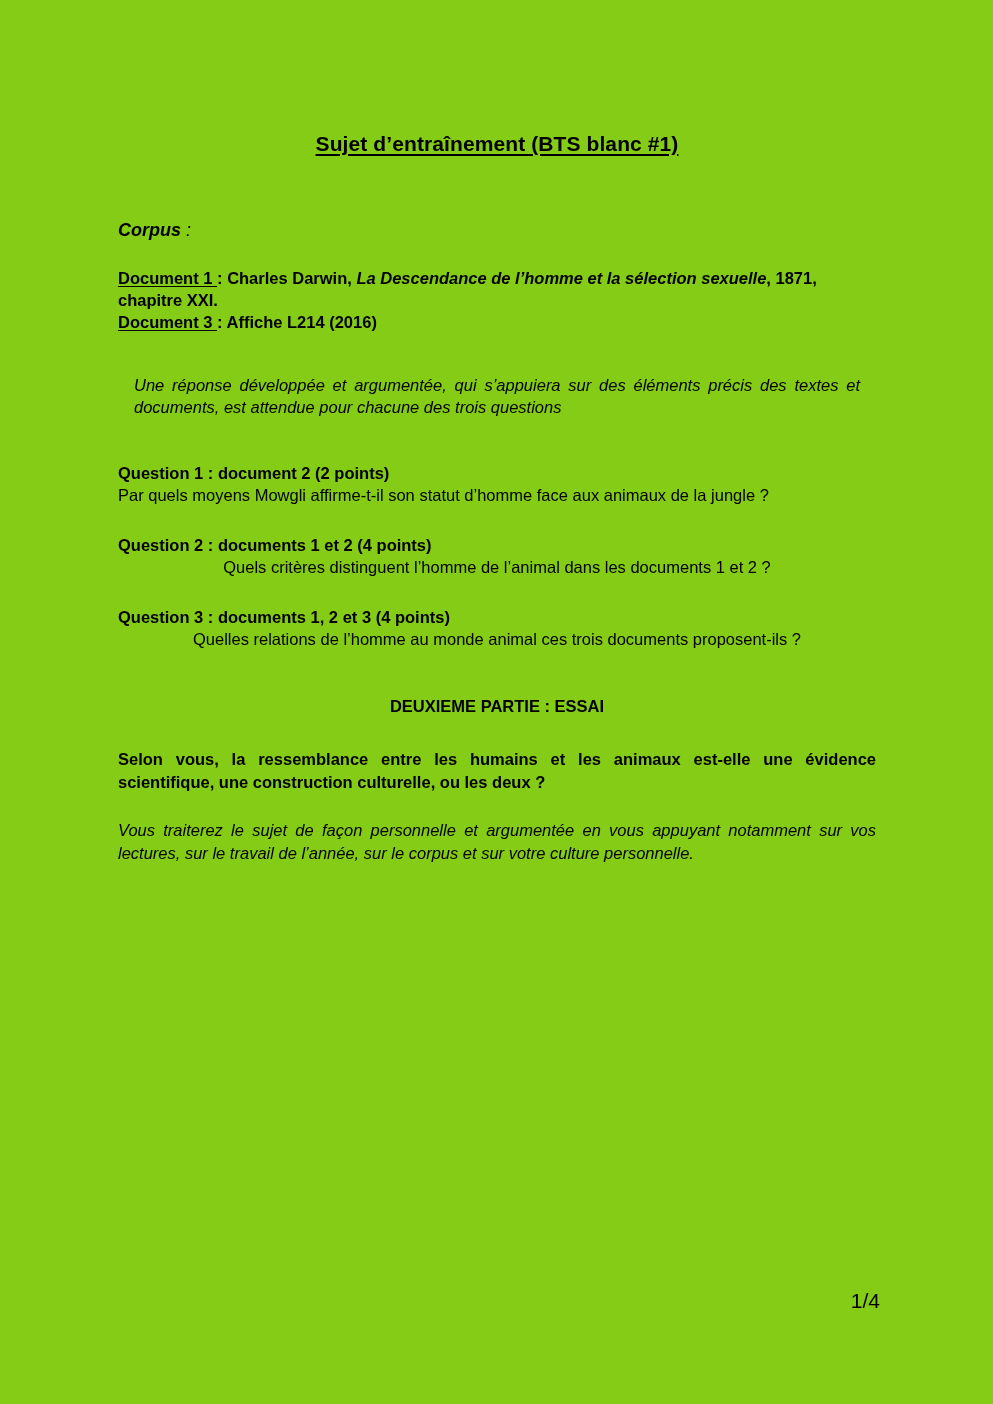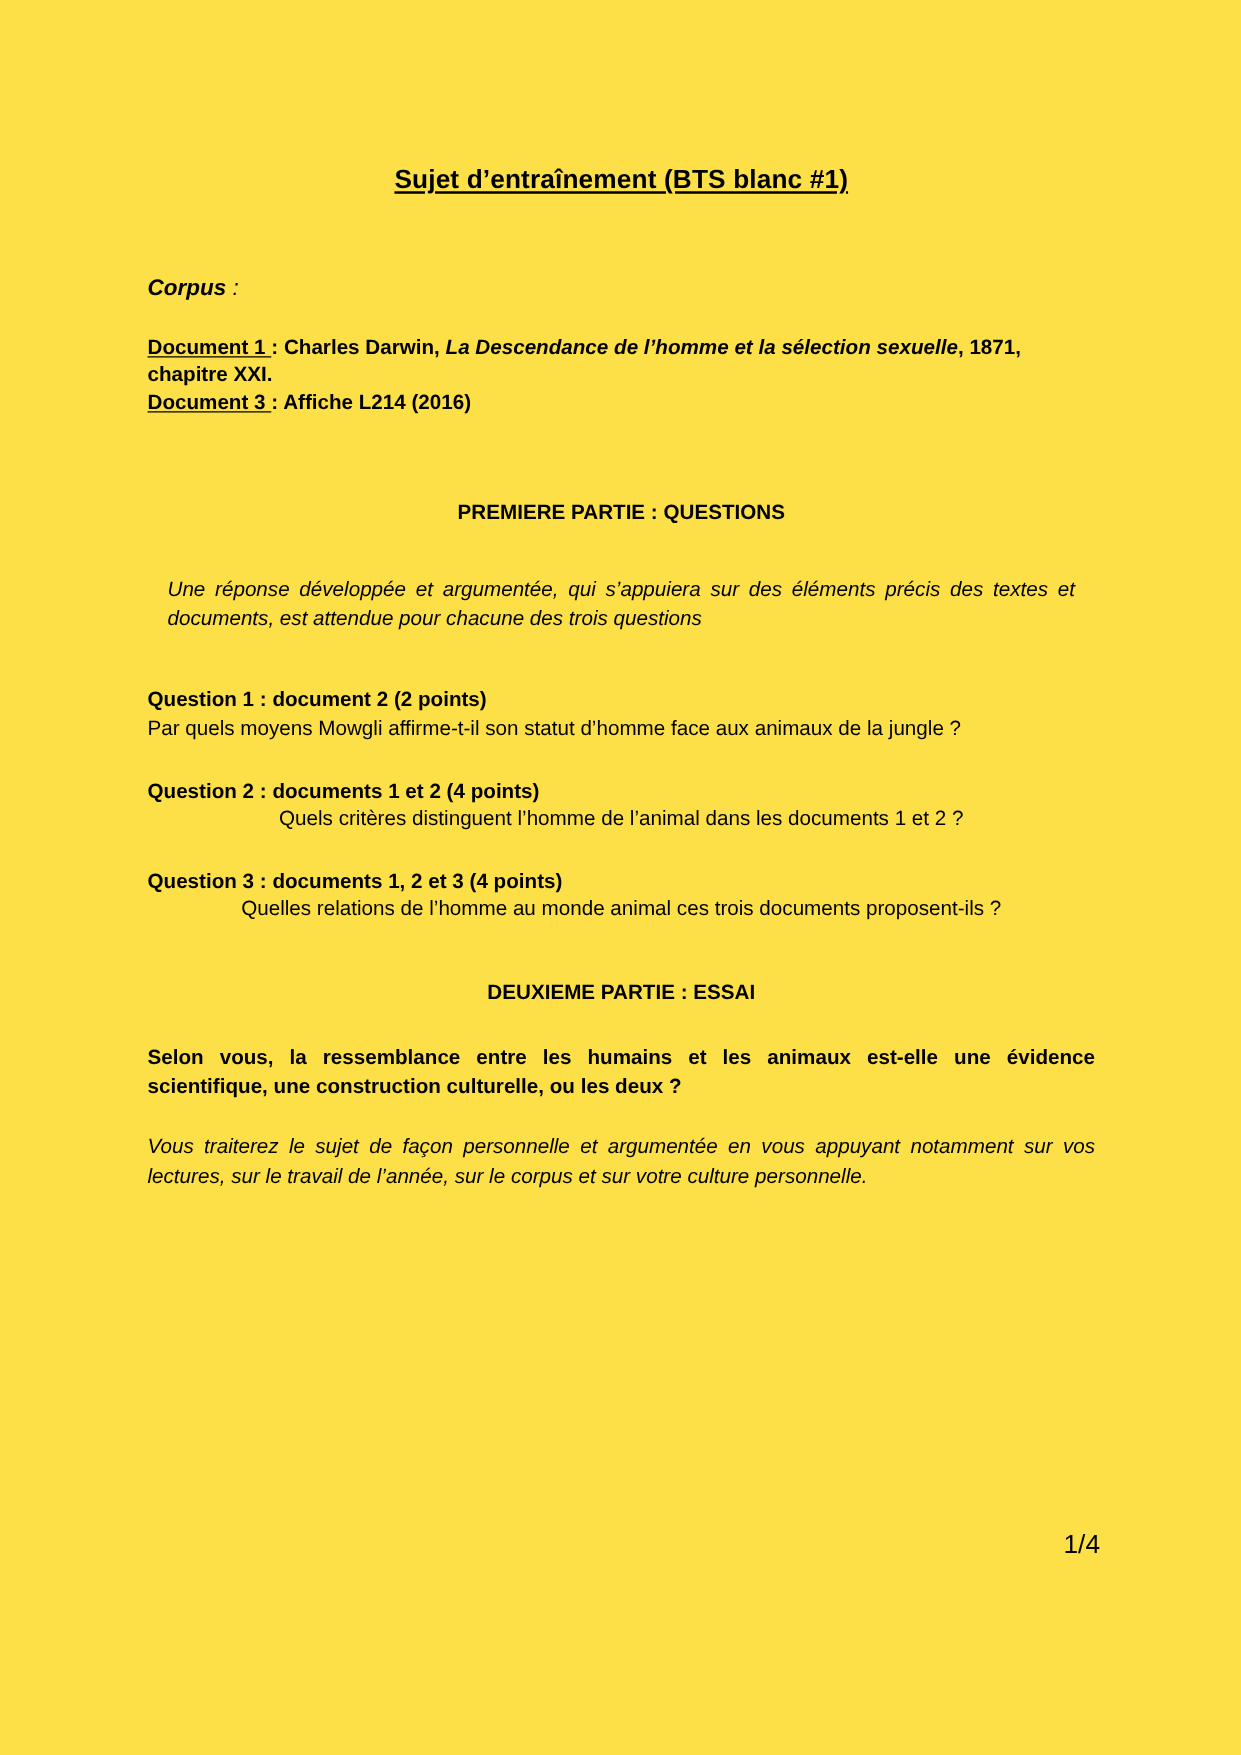--- a/index.html
+++ b/index.html
@@ -11,21 +11,21 @@
   body {
     font-family: "Liberation Sans", sans-serif;
     color: #000000;
     -webkit-font-smoothing: antialiased;
   }
   .page {
     position: relative;
     width: 993px;
     height: 1404px;
     margin: 0 auto;
-    background: #fde047;
+    background: #84cc16;
     overflow: hidden;
     box-sizing: border-box;
   }
   .content {
     position: absolute;
     left: 118px;
     top: 0;
     width: 758px;
   }
 
@@ -136,21 +136,21 @@
     margin: 0;
     padding-top: 25px;
     text-align: justify;
     text-justify: inter-word;
   }
 
   
   .page-number {
     position: absolute;
     right: 113px;
-    top: 1223px;
+    top: 1288px;
     font-size: 21px;
     line-height: 1.2;
     text-align: right;
     white-space: nowrap;
   }
 </style>
 </head>
 <body>
 
 <div class="page">
@@ -159,21 +159,20 @@
 
     <h1 class="doc-title"><span class="u">Sujet d’entraînement (BTS blanc #1)</span></h1>
 
     <p class="corpus-heading"><span class="b">Corpus</span><span> :</span></p>
 
     <div class="corpus-list">
       <p class="corpus-line"><span class="doclabel">Document 1 </span><span>: </span><span>Charles Darwin, </span><span class="it">La Descendance de l’homme et la sélection sexuelle</span><span>,  1871, chapitre XXI.</span></p>
       <p class="corpus-line"><span class="doclabel">Document 3 </span><span>: </span><span>Affiche L214 (2016)</span></p>
     </div>
 
-    <h2 class="section-heading part-one">PREMIERE PARTIE : QUESTIONS</h2>
 
     <p class="intro-note">Une réponse développée et argumentée, qui s’appuiera sur des éléments précis des textes et documents, est attendue pour chacune des trois questions</p>
 
     <div class="question-block">
       <p class="question-title">Question 1 : document 2 (2 points)</p>
       <p class="question-text">Par quels moyens Mowgli affirme-t-il son statut d’homme face aux animaux de la jungle ?</p>
     </div>
 
     <div class="question-block">
       <p class="question-title">Question 2 : documents 1 et 2 (4 points)</p>

